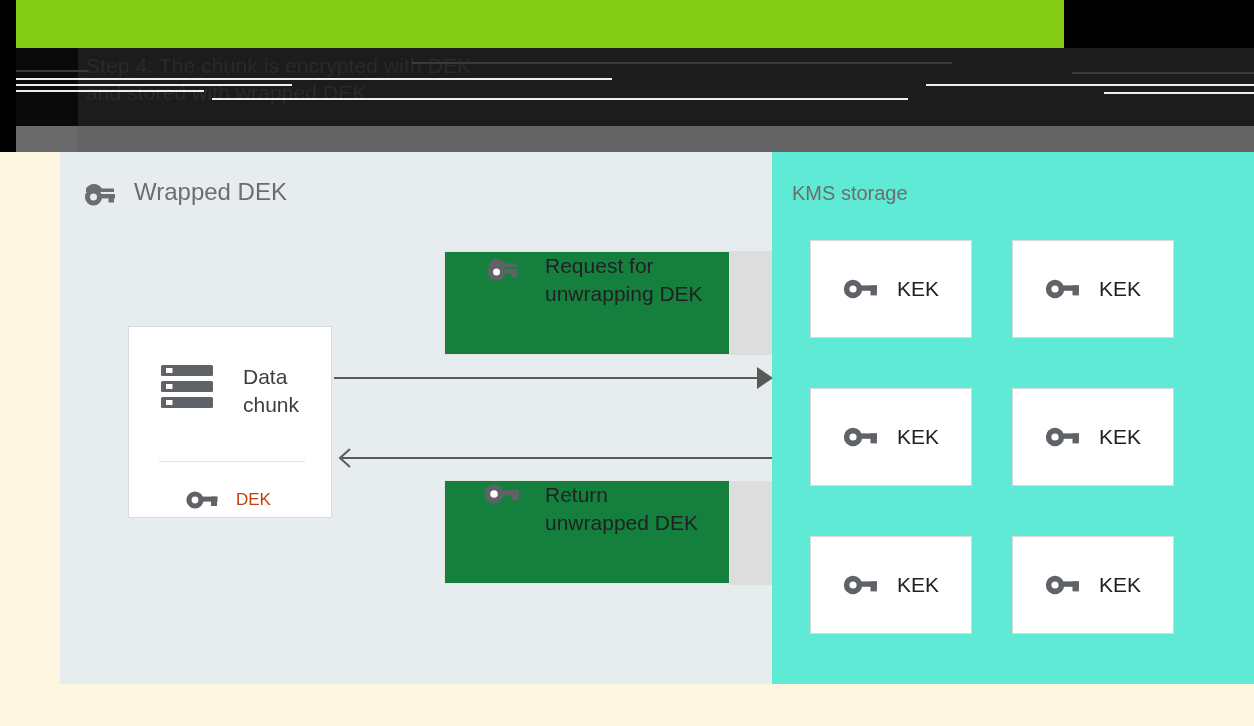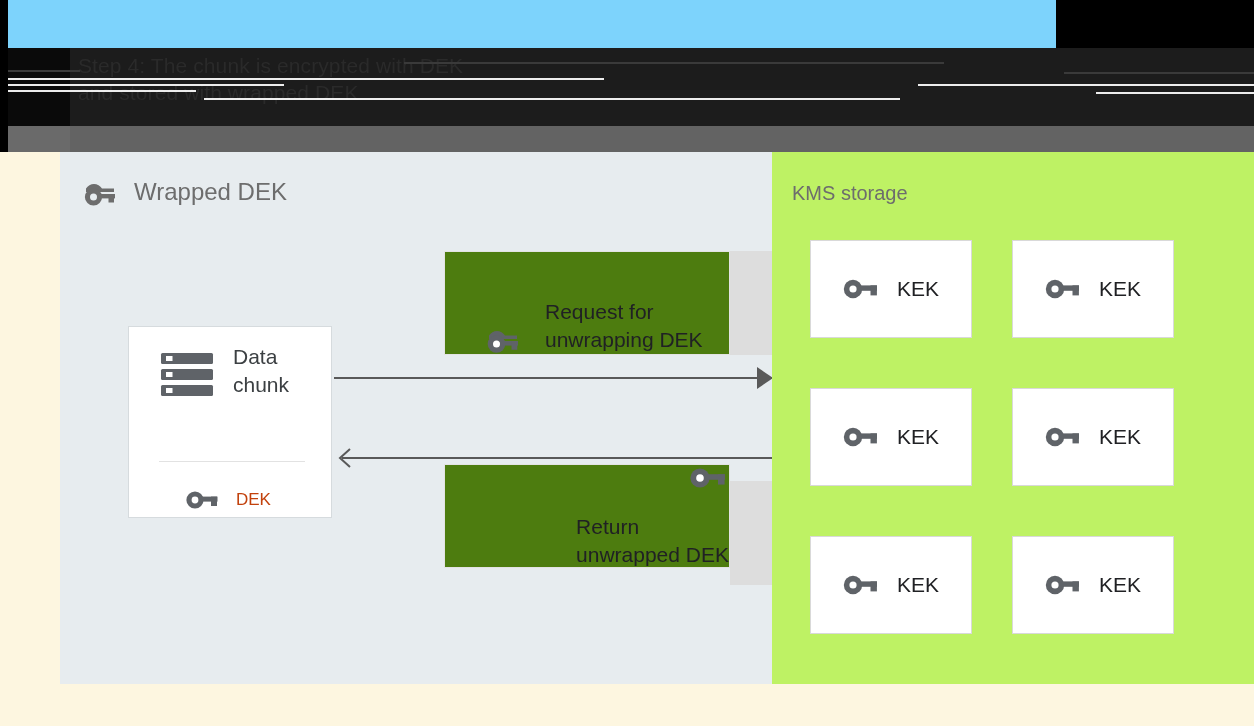--- a/index.html
+++ b/index.html
@@ -11,24 +11,24 @@
     width: 1254px;
     height: 726px;
     position: relative;
     overflow: hidden;
     font-family: "Liberation Sans", sans-serif;
   }
 
   
   #top-chrome {
     position: absolute;
-    left: 8px; top: 0;
+    left: 16px; top: 0;
     width: 1048px;
     height: 126px;
-    background: #7dd3fc;
+    background: #84cc16;
   }
   #chrome-dark-band {
     position: absolute;
     left: 0; top: 48px;
     width: 1254px;
     height: 78px;
     background: #1c1c1c;
   }
   #chrome-left-block {
     position: absolute;
@@ -118,24 +118,24 @@
     position: absolute;
     left: 68px; top: 174px;
     width: 204px;
     height: 192px;
     background: #ffffff;
     border: 1px solid #d6dbde;
     box-sizing: border-box;
   }
   #data-chunk-row {
     position: absolute;
-    left: 30px; top: 16px;
+    left: 30px; top: 36px;
     display: flex;
-    align-items: flex-end;
-    gap: 18px;
+    align-items: flex-start;
+    gap: 28px;
   }
   #data-chunk-label {
     color: #3c4043;
     font-size: 21px;
     line-height: 28px;
     white-space: pre-line;
   }
   #data-chunk-divider {
     position: absolute;
     left: 30px; top: 134px;
@@ -152,42 +152,42 @@
   }
   #dek-label {
     color: #c2410c;
     font-size: 17px;
   }
 
   
   .msg-card {
     position: absolute;
     height: 104px;
-    background: #4d7c0f;
+    background: #15803d;
     border: 1px solid #e3e3e3;
     box-sizing: border-box;
     display: flex;
-    align-items: flex-end;
+    align-items: flex-start;
     padding-left: 38px;
     gap: 22px;
   }
   .msg-card-shadow {
     position: absolute;
     height: 104px;
     background: #dddddd;
   }
   .msg-card-label {
     color: #202124;
     font-size: 21px;
     line-height: 28px;
     white-space: pre-line;
   }
   #request-card       { left: 384px; top: 99px;  width: 286px; }
   #request-card-shadow{ left: 670px; top: 99px;  width: 42px;  }
-  #return-card        { left: 384px; top: 312px; width: 286px; flex-direction: column; }
+  #return-card        { left: 384px; top: 328px; width: 286px; }
   #return-card-shadow { left: 670px; top: 329px; width: 42px;  }
 
   
   .arrow-line {
     position: absolute;
     height: 2px;
     background: #595959;
   }
   #arrow-right-line { left: 274px; top: 225px; width: 438px; }
   #arrow-left-line  { left: 282px; top: 305px; width: 430px; }
@@ -204,21 +204,21 @@
     left: 278px; top: 296px;
     width: 20px; height: 20px;
   }
 
   
   #kms-storage-panel {
     position: absolute;
     left: 772px; top: 0;
     width: 482px;
     height: 532px;
-    background: #bef264;
+    background: #5eead4;
   }
   #kms-storage-title {
     position: absolute;
     left: 20px; top: 30px;
     color: #6d6d6d;
     font-size: 20px;
   }
   #kek-grid {
     position: absolute;
     left: 38px; top: 88px;

